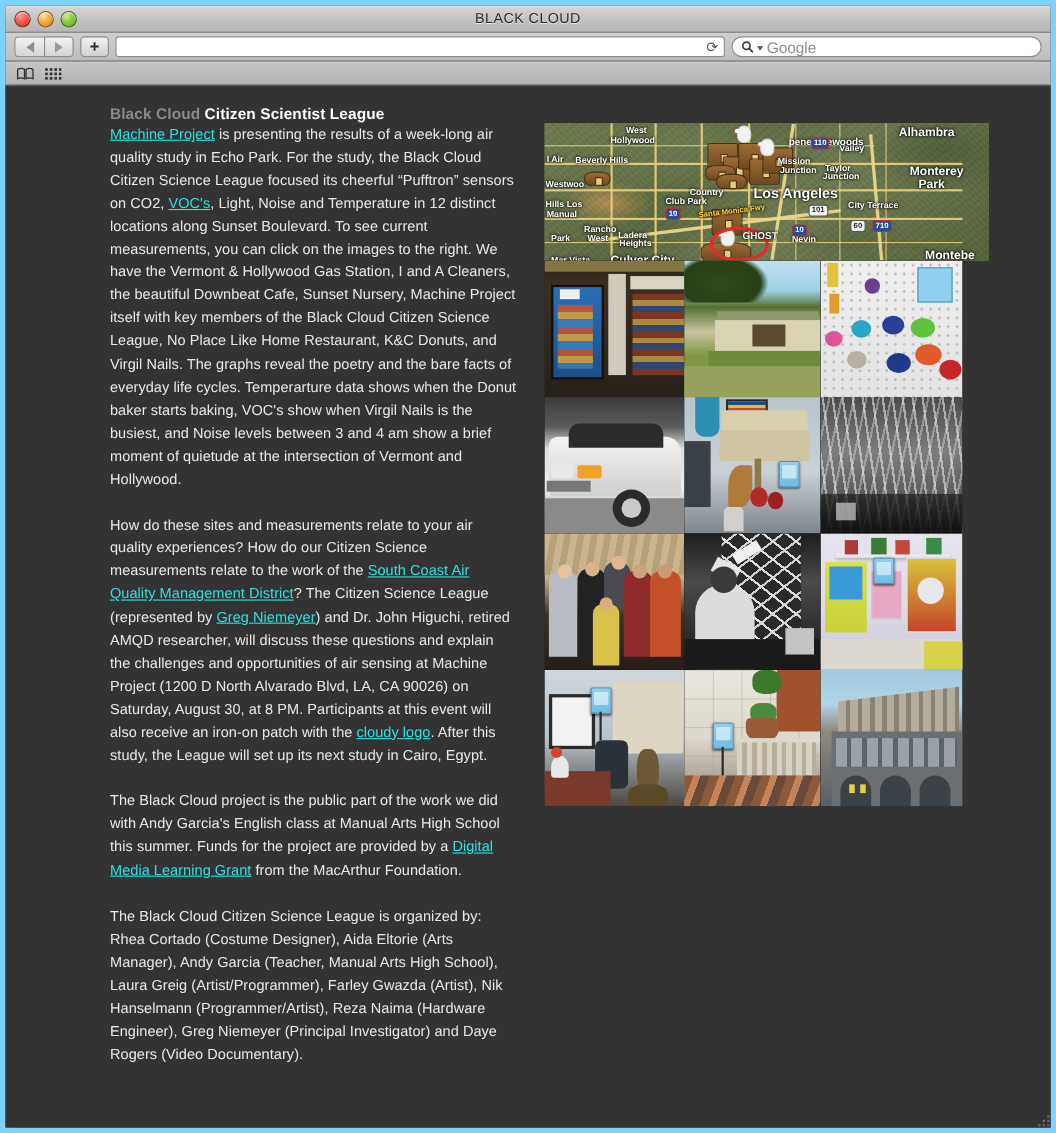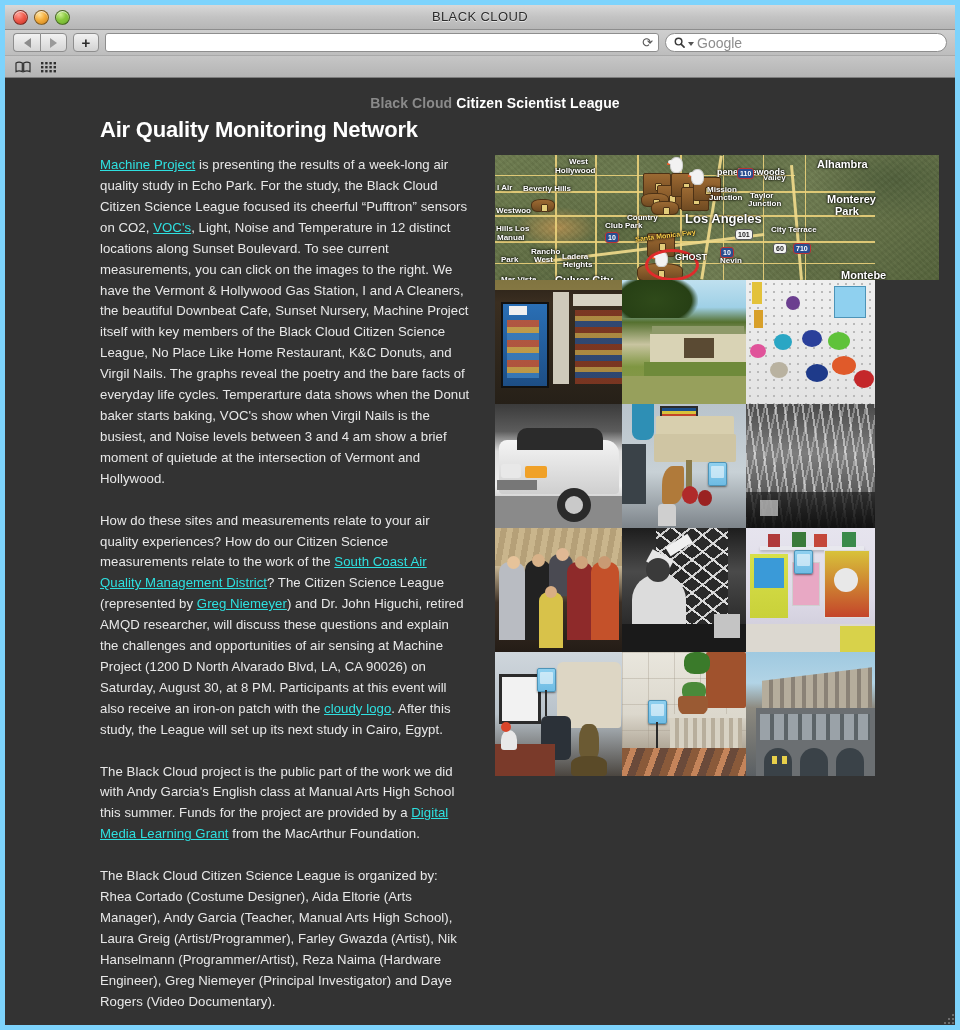--- a/index.html
+++ b/index.html
@@ -98,43 +98,42 @@
     flex:1 1 auto;position:relative;background:#333333;overflow:hidden;
   }
   .page{
     position:absolute;left:7px;top:0;right:0;bottom:0;
     background:#333333;
   }
   .content{
     position:absolute;left:88px;top:17px;width:790px;
   }
   .kicker{
-    font-size:14px;font-weight:700;letter-spacing:.1px;margin:0 0 7px 0;
+    font-size:14px;font-weight:700;letter-spacing:.1px;margin:0 0 1px 0;
     color:#ffffff;
-    text-align:center;
   }
   .kicker .dim{color:#8a8a8a;}
   h1.headline{
     font-size:22px;font-weight:700;color:#ffffff;margin:0 0 14px 0;
     letter-spacing:-.2px;line-height:1.05;
   }
   .cols{display:flex;align-items:flex-start;}
   .textcol{width:370px;flex:0 0 370px;}
   .textcol p{
     font-size:13.2px;line-height:20.9px;color:#e8e8e8;
     margin:0 0 21px 0;letter-spacing:.05px;
   }
   .textcol p:last-child{margin-bottom:0;}
   a.link{color:#2ee0e0;text-decoration:underline;}
 
   .mediacol{margin-left:25px;width:380px;flex:0 0 380px;}
 
   
   .map{
-    position:relative;width:444px;height:125px;overflow:hidden;
+    position:relative;width:404px;height:125px;overflow:hidden;
     background:#6b7a4e;
   }
   .map-terrain{position:absolute;inset:0;
     background:
       radial-gradient(ellipse 60px 30px at 14% 58%, #b08f50 0%, rgba(176,143,80,0) 70%),
       radial-gradient(ellipse 90px 40px at 70% 85%, #5d6b42 0%, rgba(93,107,66,0) 72%),
       radial-gradient(ellipse 120px 60px at 90% 20%, #51603c 0%, rgba(81,96,60,0) 70%),
       radial-gradient(ellipse 140px 70px at 30% 15%, #6d7b50 0%, rgba(109,123,80,0) 75%),
       linear-gradient(135deg,#6f7d50 0%,#5c6a41 35%,#707d52 60%,#56643c 100%);
   }
@@ -269,21 +268,20 @@
 
   <div class="viewport">
     <div class="page">
       <div class="content">
 
         <div class="kicker">
           <span class="dim">Black Cloud</span>
           <span>Citizen Scientist League</span>
         </div>
 
-        <h1 class="headline">Air Quality Monitoring Network</h1>
 
         <div class="cols">
 
           <div class="textcol">
               <p><a class="link" href="#">Machine Project</a><span> is presenting the results of a week-long air quality study in Echo Park. For the study, the Black Cloud Citizen Science League focused its cheerful “Pufftron” sensors on CO2, </span><a class="link" href="#">VOC's</a><span>, Light, Noise and Temperature in 12 distinct locations along Sunset Boulevard. To see current measurements, you can click on the images to the right. We have the Vermont &amp; Hollywood Gas Station, I and A Cleaners, the beautiful Downbeat Cafe, Sunset Nursery, Machine Project itself with key members of the Black Cloud Citizen Science League, No Place Like Home Restaurant, K&amp;C Donuts, and Virgil Nails. The graphs reveal the poetry and the bare facts of everyday life cycles. Temperarture data shows when the Donut baker starts baking, VOC's show when Virgil Nails is the busiest, and Noise levels between 3 and 4 am show a brief moment of quietude at the intersection of Vermont and Hollywood.</span></p>
               <p><span>How do these sites and measurements relate to your air quality experiences? How do our Citizen Science measurements relate to the work of the </span><a class="link" href="#">South Coast Air Quality Management District</a><span>? The Citizen Science League (represented by </span><a class="link" href="#">Greg Niemeyer</a><span>) and Dr. John Higuchi, retired AMQD researcher, will discuss these questions and explain the challenges and opportunities of air sensing at Machine Project (1200 D North Alvarado Blvd, LA, CA 90026) on Saturday, August 30, at 8 PM. Participants at this event will also receive an iron-on patch with the </span><a class="link" href="#">cloudy logo</a><span>. After this study, the League will set up its next study in Cairo, Egypt.</span></p>
               <p><span>The Black Cloud project is the public part of the work we did with Andy Garcia's English class at Manual Arts High School this summer. Funds for the project are provided by a </span><a class="link" href="#">Digital Media Learning Grant</a><span> from the MacArthur Foundation.</span></p>
               <p><span>The Black Cloud Citizen Science League is organized by: Rhea Cortado (Costume Designer), Aida Eltorie (Arts Manager), Andy Garcia (Teacher, Manual Arts High School), Laura Greig (Artist/Programmer), Farley Gwazda (Artist), Nik Hanselmann (Programmer/Artist), Reza Naima (Hardware Engineer), Greg Niemeyer (Principal Investigator) and Daye Rogers (Video Documentary).</span></p>
             </div>
 

